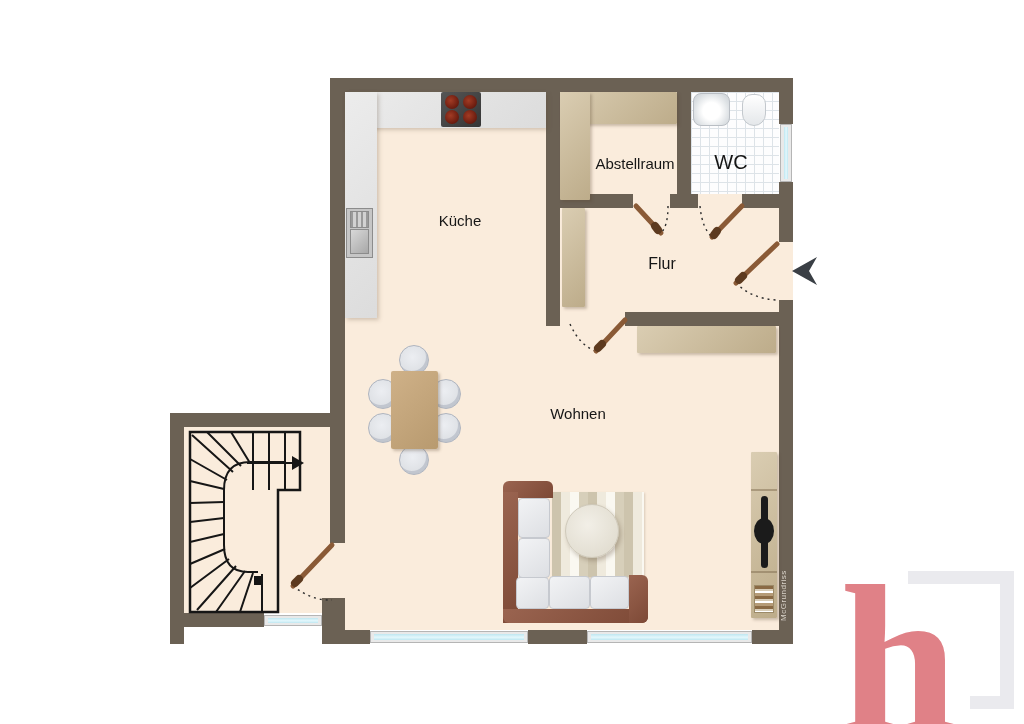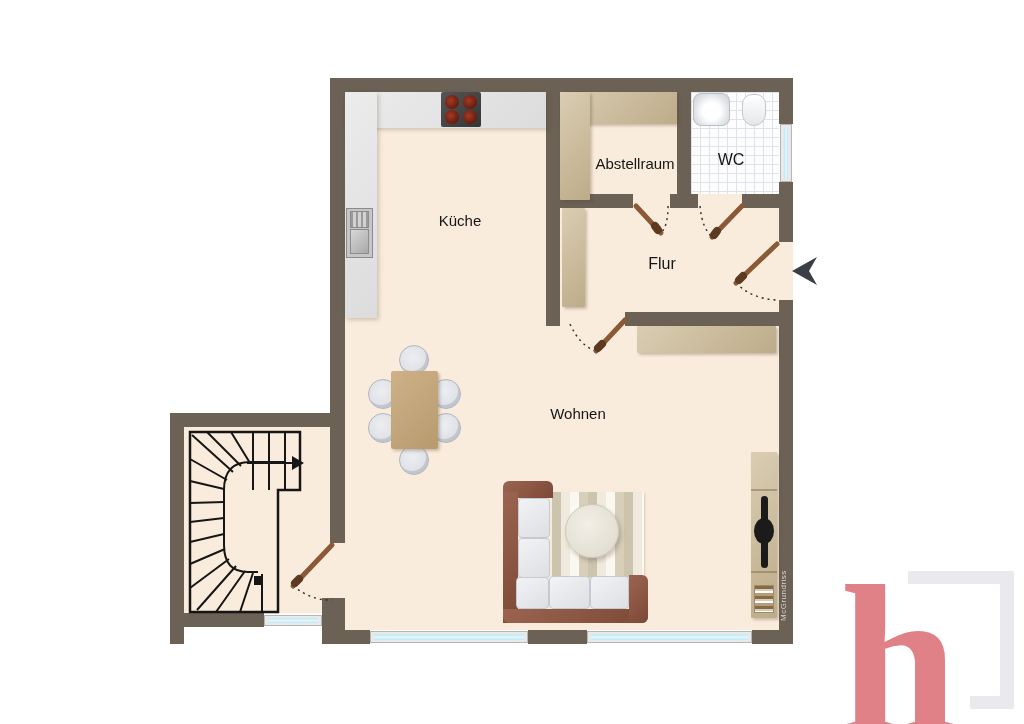--- a/index.html
+++ b/index.html
@@ -141,21 +141,21 @@
 
   <div class="wood" style="left:751px;top:452px;width:26px;height:166px;"></div>
   <div class="abs" style="left:751px;top:489px;width:26px;height:2px;background:rgba(120,100,70,.45);"></div>
   <div class="abs" style="left:751px;top:571px;width:26px;height:2px;background:rgba(120,100,70,.45);"></div>
   <div class="tv" style="left:761px;top:496px;width:7px;height:72px;border-radius:4px;"></div>
   <div class="tv" style="left:754px;top:518px;width:20px;height:26px;border-radius:50%;"></div>
   <div class="books" style="left:754px;top:585px;width:20px;height:28px;"></div>
 
   <div class="label" style="left:420px;top:212px;width:80px;">Küche</div>
   <div class="label" style="left:575px;top:155px;width:120px;">Abstellraum</div>
-  <div class="label" style="left:706px;top:151px;width:50px;font-size:16px;">WC</div>
+  <div class="label" style="left:706px;top:151px;width:50px;font-size:20px;">WC</div>
   <div class="label" style="left:632px;top:255px;width:60px;font-size:16px;">Flur</div>
   <div class="label" style="left:538px;top:405px;width:80px;">Wohnen</div>
 
   <svg class="overlay" width="1024" height="724" viewBox="0 0 1024 724">
 
     <g stroke="#161616" stroke-width="2" fill="none">
       <path d="M190,432 H300 V490 H278 V612 H190 Z" stroke-width="2.5"></path>
       <path d="M253,432 V490 M269,432 V490 M285,432 V490"></path>
       <path d="M284,462 H250 Q224,462 224,490 V545 Q224,572 248,572 H258"></path>
       <path d="M250,463 L231,432 M241,466 L207,432 M233,472 L192,435 M227,480 L190,459 M224,489 L190,481"></path>

